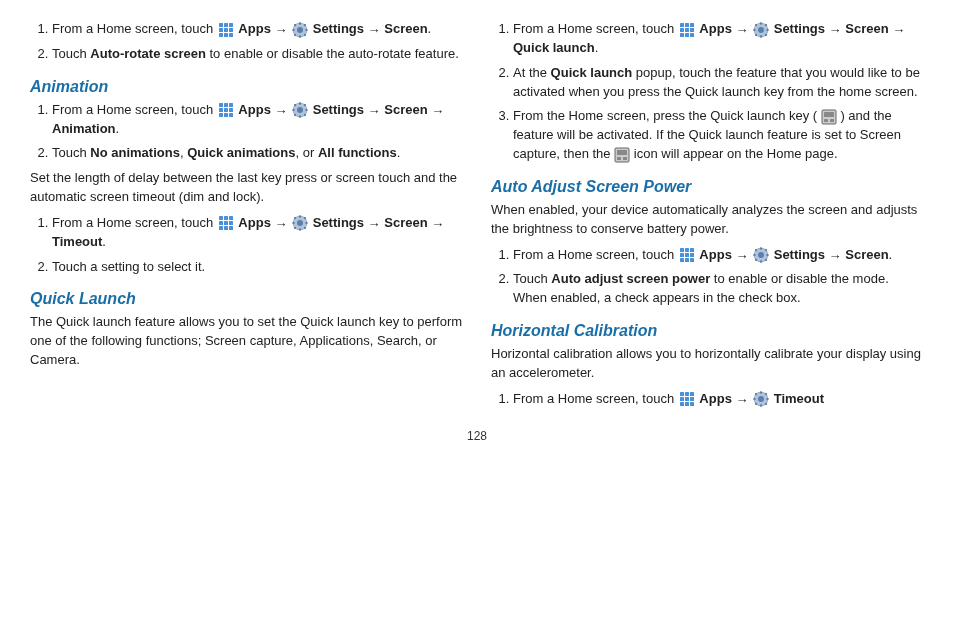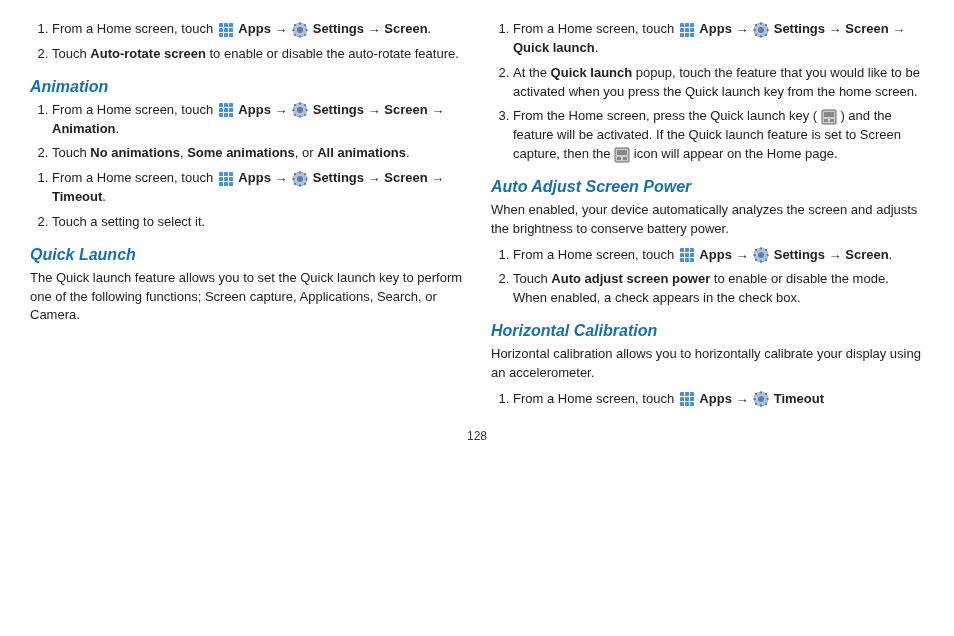--- a/index.html
+++ b/index.html
@@ -126,24 +126,25 @@
           <circle cx="1.5" cy="8" r="1.2" fill="#5a7fa8"></circle>
           <circle cx="14.5" cy="8" r="1.2" fill="#5a7fa8"></circle>
           <circle cx="3" cy="3" r="1.2" fill="#5a7fa8"></circle>
           <circle cx="13" cy="13" r="1.2" fill="#5a7fa8"></circle>
           <circle cx="13" cy="3" r="1.2" fill="#5a7fa8"></circle>
           <circle cx="3" cy="13" r="1.2" fill="#5a7fa8"></circle>
         </svg>
         <strong>Settings → Screen → Animation</strong>.
       </li>
       <li>
-        Touch <strong>No animations</strong>, <strong>Some animations</strong>, or <strong>All animations</strong>.
-      </li>
-    </ol>
-
+        Touch <strong>No animations</strong>, <strong>Quick animations</strong>, or <strong>All functions</strong>.
+      </li>
+    </ol>
+
+    <div class="section-desc">Set the length of delay between the last key press or screen touch and the automatic screen timeout (dim and lock).</div>
     <ol>
       <li>
         From a Home screen, touch
         <svg class="apps-icon" viewBox="0 0 16 16" xmlns="http://www.w3.org/2000/svg">
           <rect x="1" y="1" width="4" height="4" fill="#4a90d9" rx="0.5"></rect>
           <rect x="6" y="1" width="4" height="4" fill="#4a90d9" rx="0.5"></rect>
           <rect x="11" y="1" width="4" height="4" fill="#4a90d9" rx="0.5"></rect>
           <rect x="1" y="6" width="4" height="4" fill="#4a90d9" rx="0.5"></rect>
           <rect x="6" y="6" width="4" height="4" fill="#4a90d9" rx="0.5"></rect>
           <rect x="11" y="6" width="4" height="4" fill="#4a90d9" rx="0.5"></rect>

